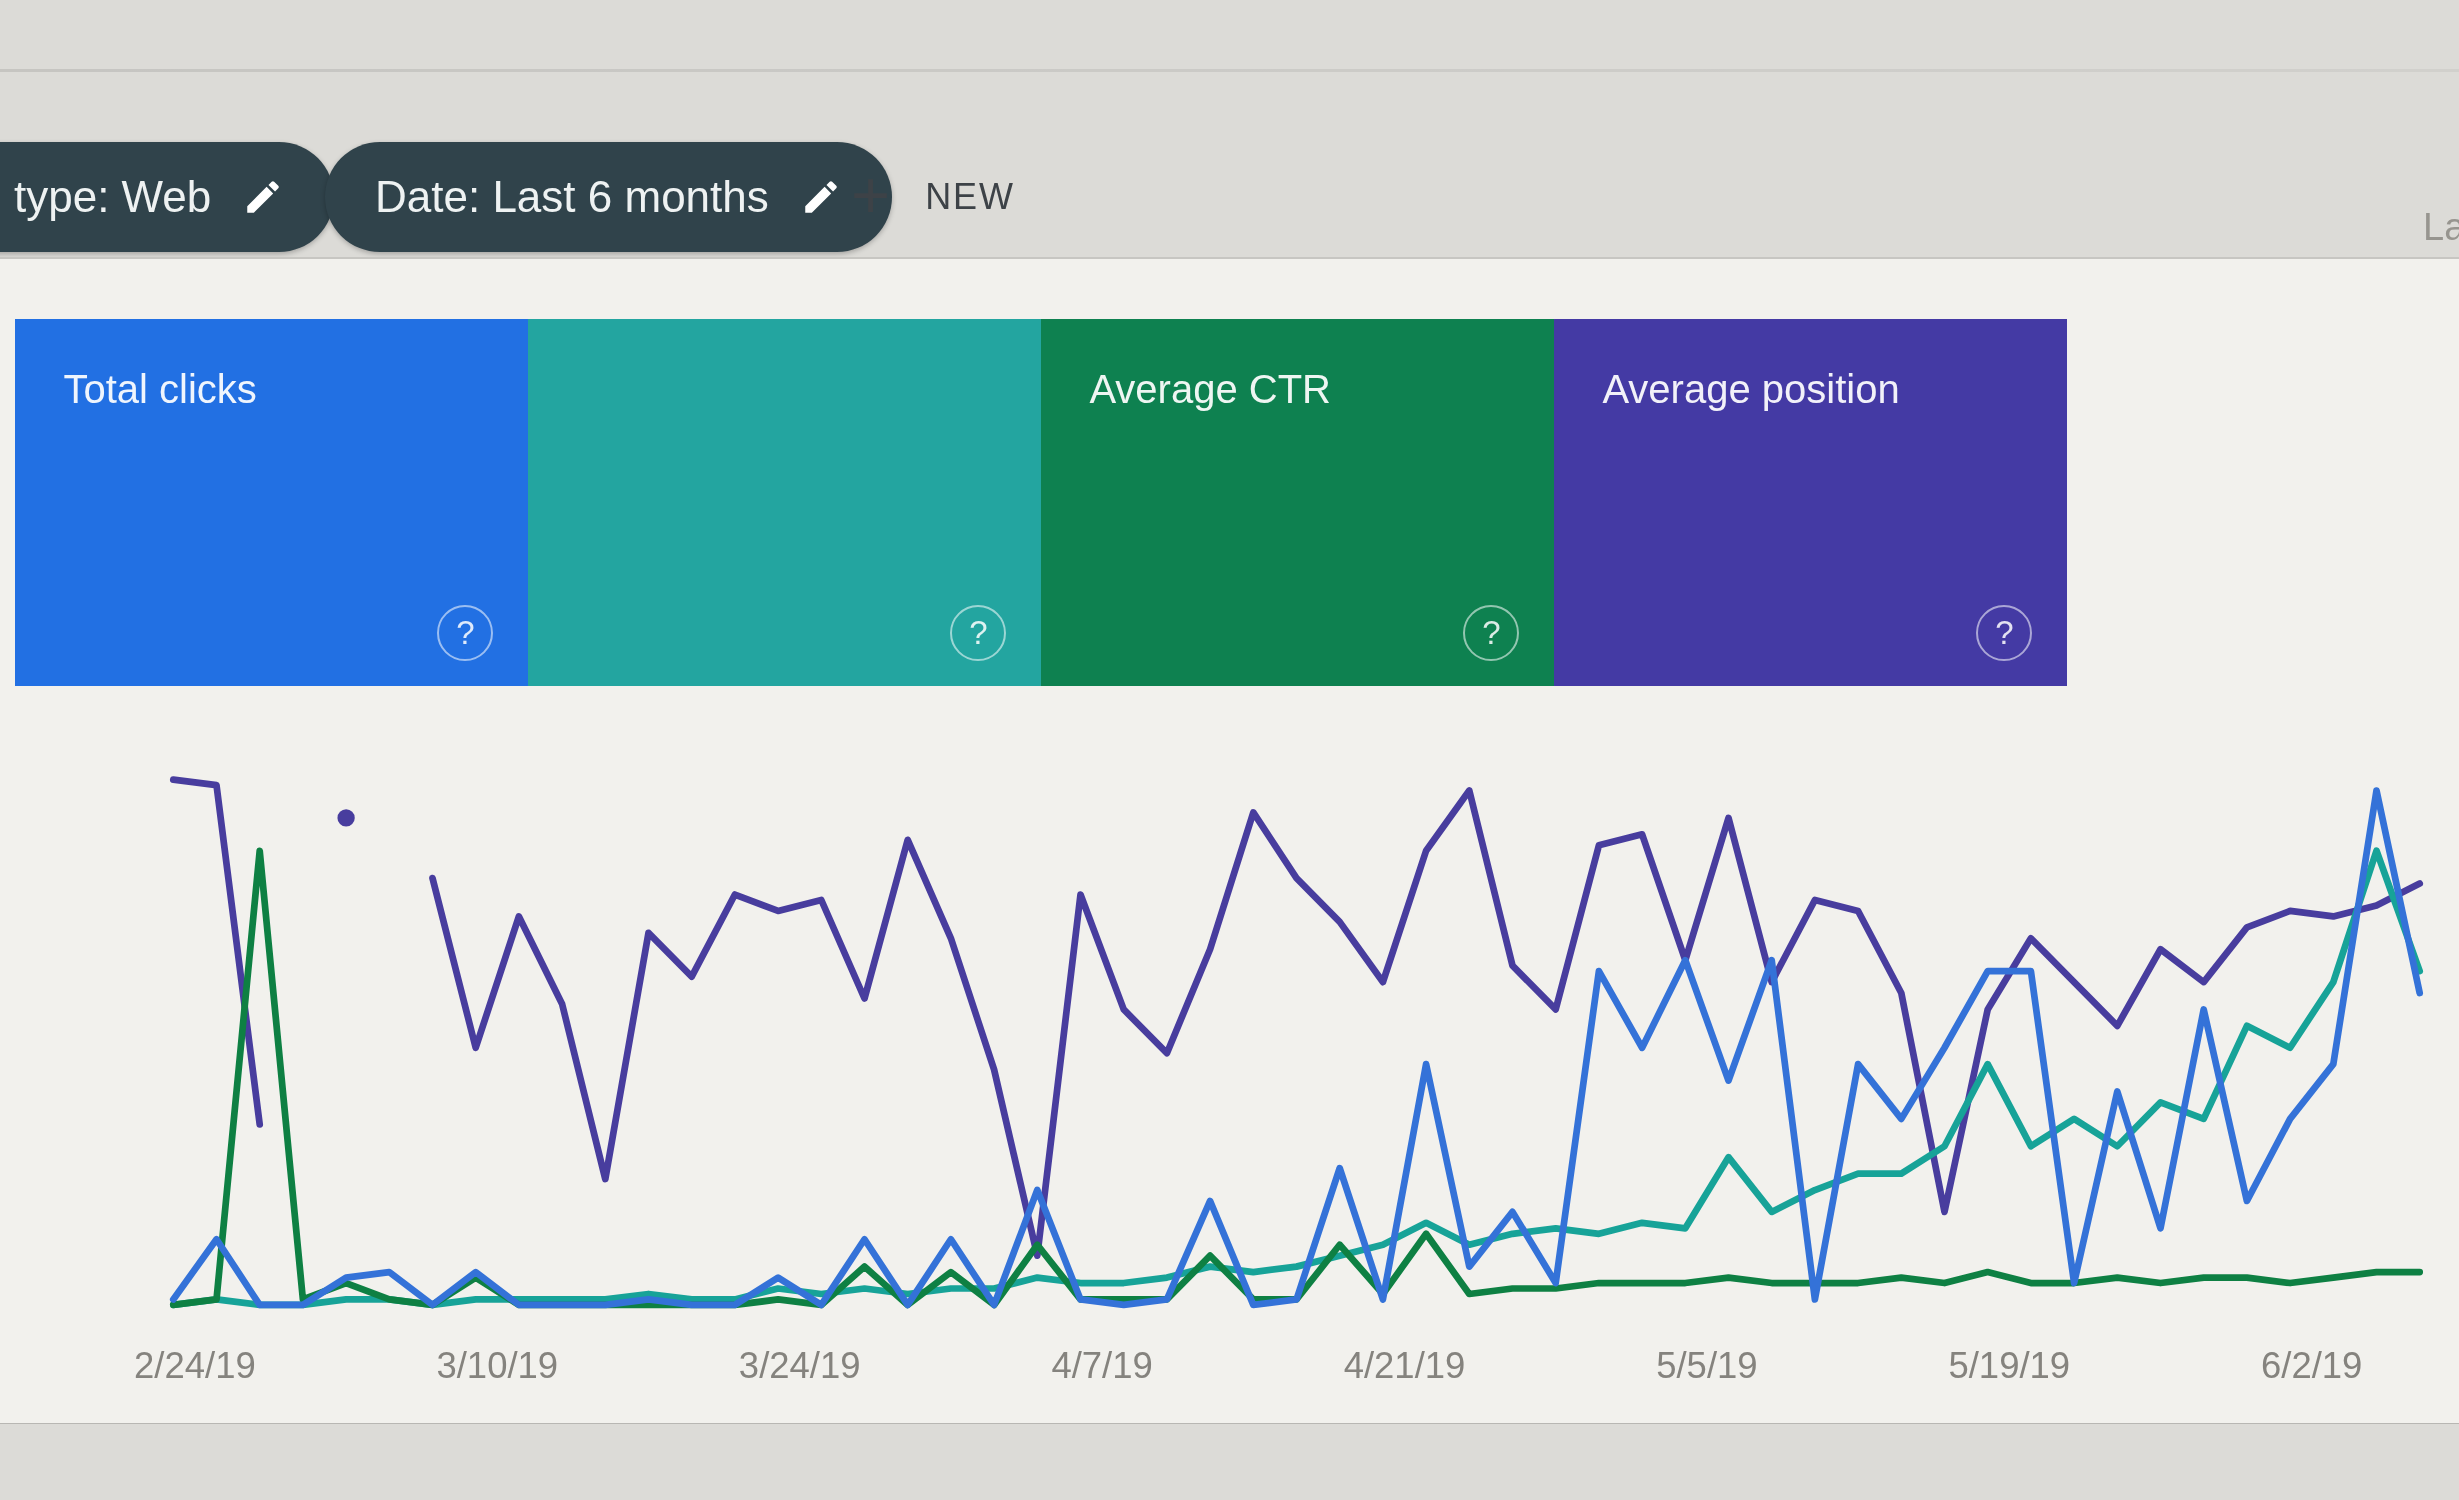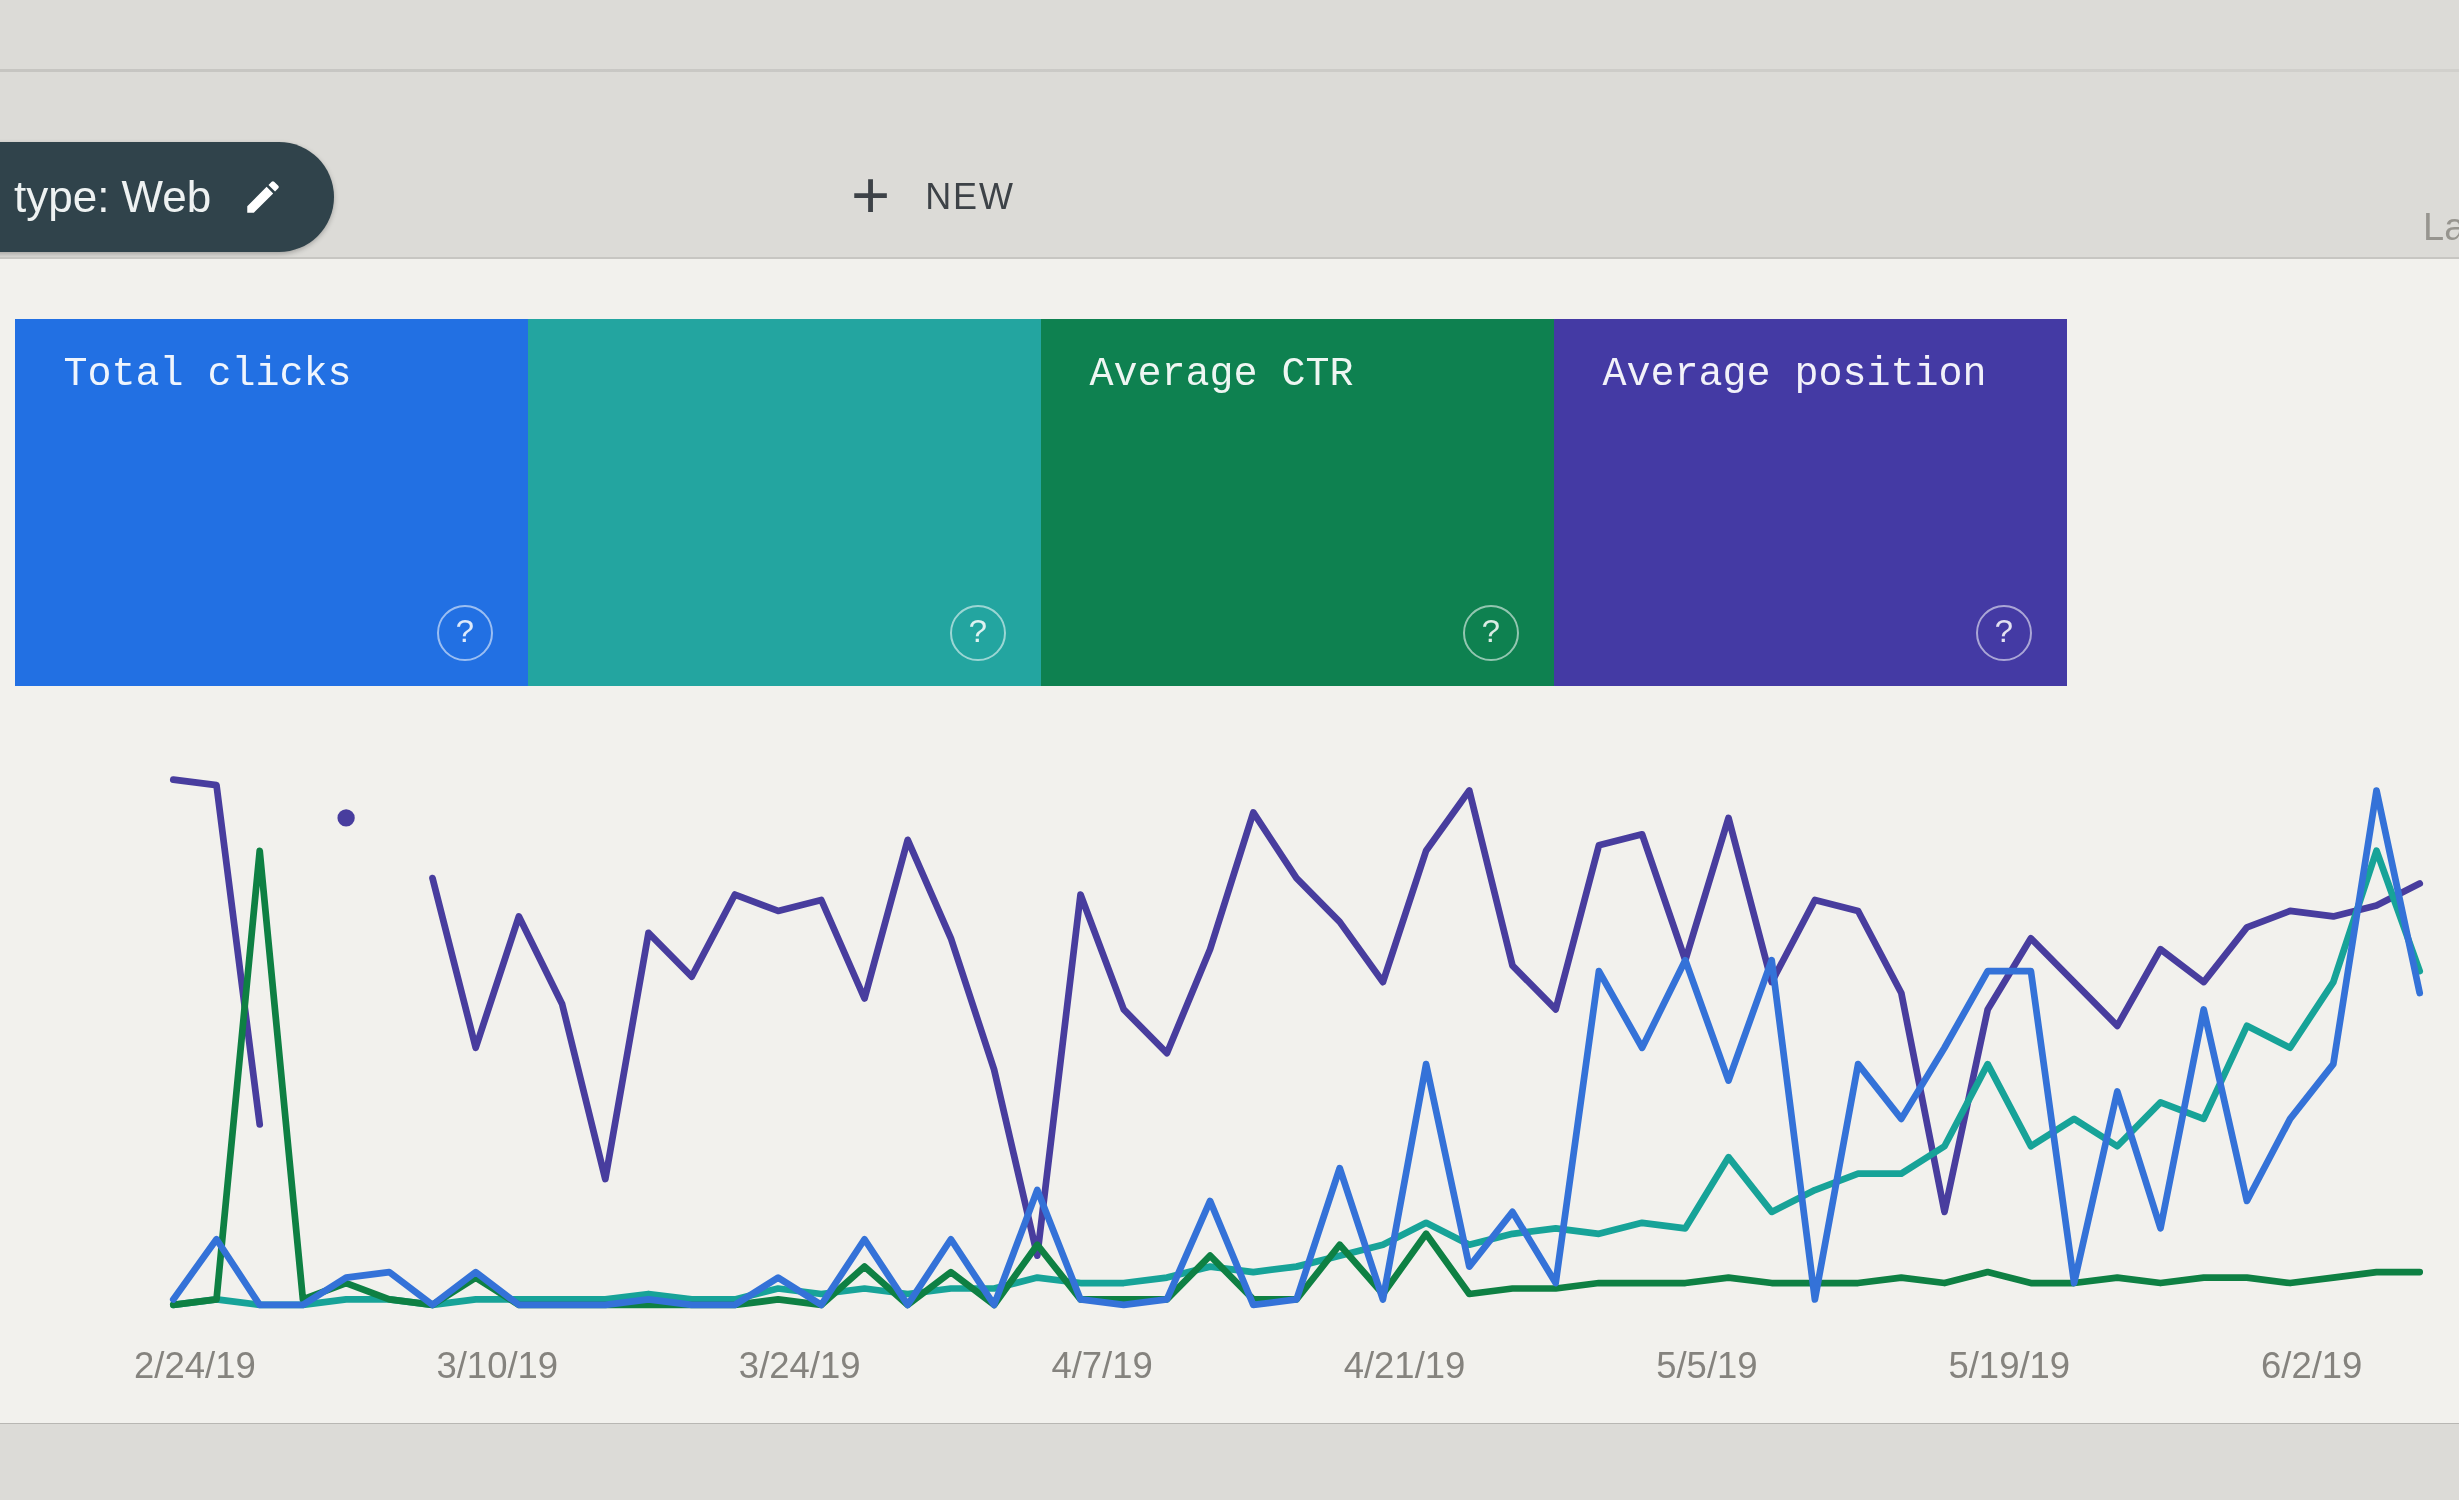--- a/index.html
+++ b/index.html
@@ -23,21 +23,21 @@
     align-items:center;gap:35px;color:#3d4247;cursor:pointer;}
   .new-plus{font-size:67px;font-weight:300;line-height:1;transform:translateY(-2.9px);}
   .new-label{font-size:36px;font-weight:500;letter-spacing:1.9px;}
   .partial-right{position:absolute;top:206px;left:2423px;font-size:38px;color:#97958f;}
   .divider{position:absolute;top:257px;left:0;width:100%;height:1.9px;background:#c7c6c2;}
   
   .page{position:absolute;top:259px;left:0;width:2459px;height:1164px;
     background:#f2f1ed;border-bottom:1.9px solid #b8b7b3;}
   
   .cards{position:absolute;top:60px;left:15.4px;width:2052px;height:367px;display:flex;}
-  .card{flex:1;position:relative;color:#fff;padding:33px 48px;box-sizing:border-box;cursor:pointer;font-family:Liberation Mono, monospace;}
+  .card{flex:1;position:relative;color:#fff;padding:48px 48px;box-sizing:border-box;cursor:pointer;}
   .card-label{font-size:40px;font-weight:500;color:rgba(255,255,255,.93);}
   .card-value{font-size:100px;font-weight:400;margin-top:52px;letter-spacing:1px;color:#fff;}
   .card-help{position:absolute;right:35px;bottom:25px;width:52px;height:52px;
     border:2.9px solid rgba(255,255,255,.55);border-radius:50%;display:flex;align-items:center;
     justify-content:center;font-size:33px;color:rgba(255,255,255,.85);cursor:pointer;}
   
   .chart-svg{position:absolute;top:485px;left:134px;}
   .chart-svg text{font-family:"Liberation Sans",sans-serif;}
 </style>
 </head>
@@ -47,20 +47,26 @@
 
   <div class="bezel-line"></div>
 
   <div class="chip chip-type">
     <span>type: Web</span>
     <svg class="pencil-icon" viewBox="0 0 24 24">
       <path fill="#ffffff" d="M3 17.25V21h3.75L17.81 9.94l-3.75-3.75L3 17.25zM20.71 7.04c.39-.39.39-1.02 0-1.41l-2.34-2.34a.996.996 0 0 0-1.41 0l-1.83 1.83 3.75 3.75 1.83-1.83z"></path>
     </svg>
   </div>
 
+  <div class="chip chip-date">
+    <span>Date: Last 6 months</span>
+    <svg class="pencil-icon" viewBox="0 0 24 24">
+      <path fill="#ffffff" d="M3 17.25V21h3.75L17.81 9.94l-3.75-3.75L3 17.25zM20.71 7.04c.39-.39.39-1.02 0-1.41l-2.34-2.34a.996.996 0 0 0-1.41 0l-1.83 1.83 3.75 3.75 1.83-1.83z"></path>
+    </svg>
+  </div>
 
   <div class="new-btn">
     <span class="new-plus">+</span>
     <span class="new-label">NEW</span>
   </div>
 
   <div class="partial-right">La</div>
 
   <div class="divider"></div>
 

